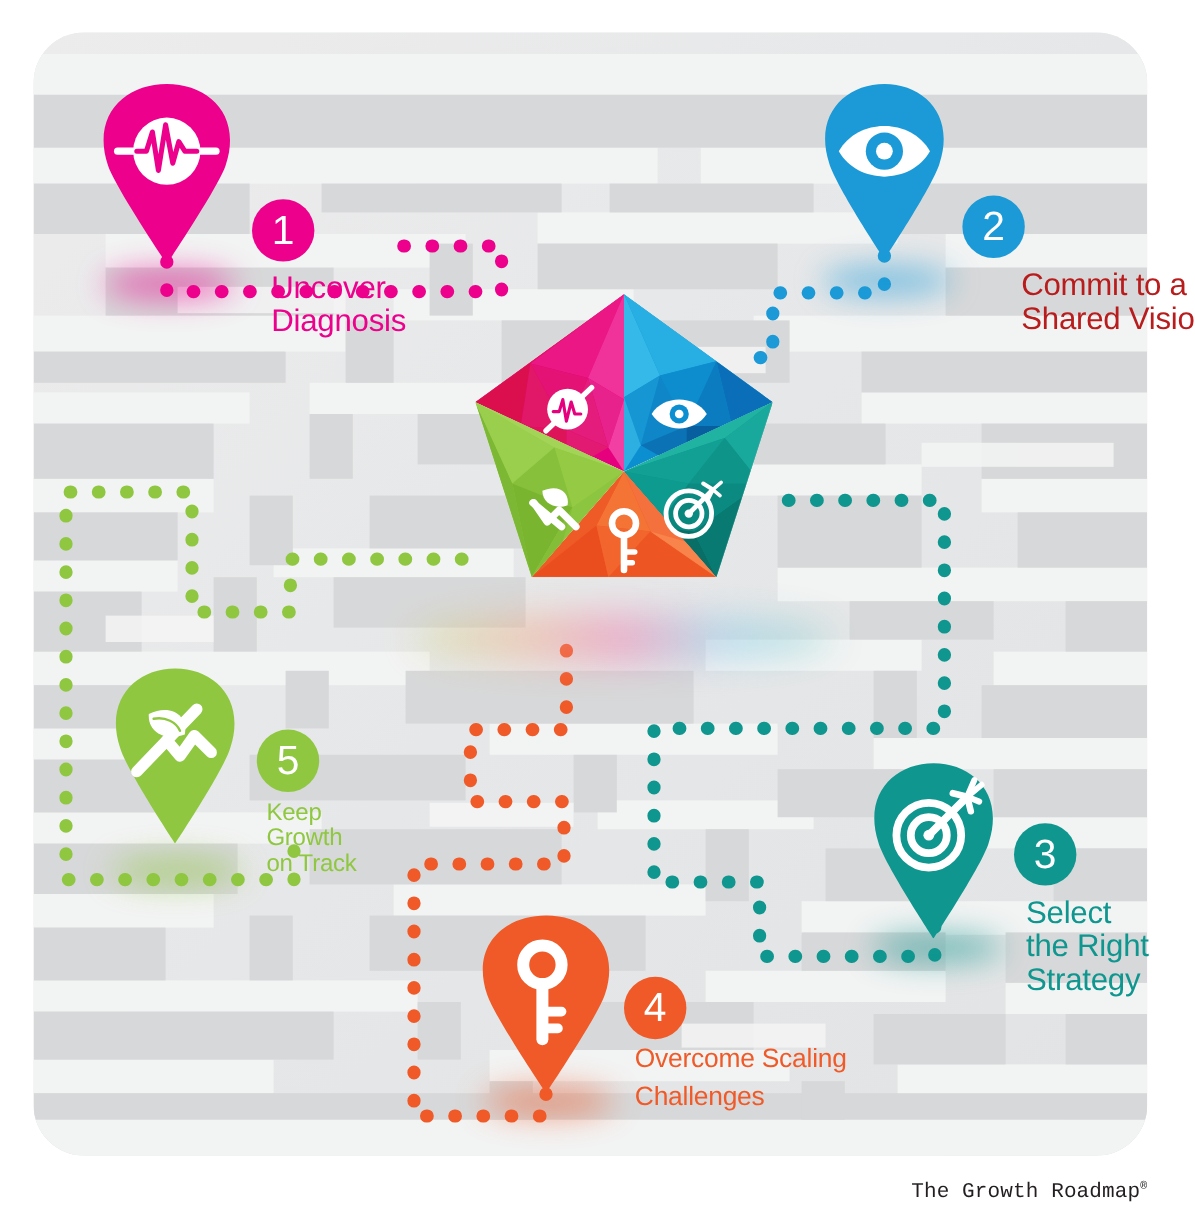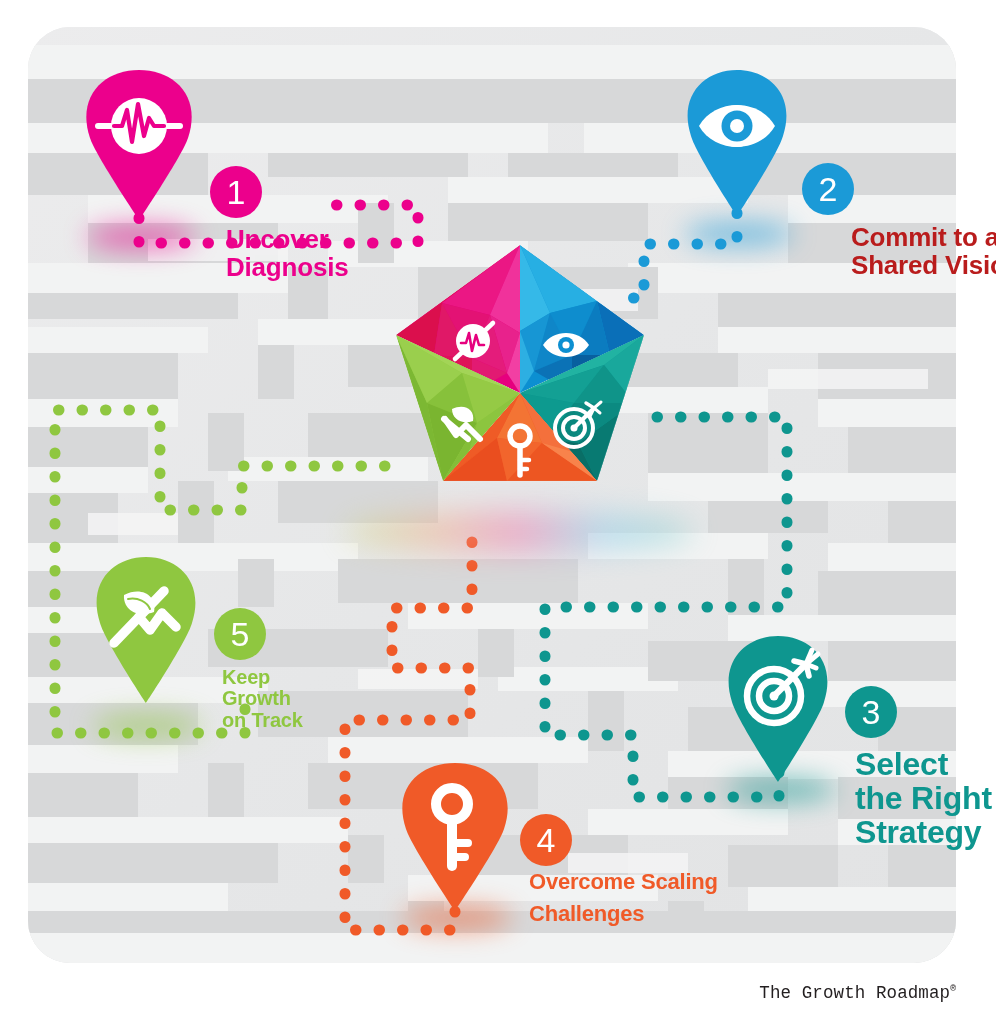--- a/index.html
+++ b/index.html
@@ -92,21 +92,21 @@
     display: flex;
     align-items: center;
     justify-content: center;
     font-weight: 400;
     line-height: 1;
     font-family: "Liberation Sans", sans-serif;
   }
   .step-label {
     position: absolute;
     line-height: 1.07;
-    font-weight: 700;
+    font-weight: 400;
     letter-spacing: -0.2px;
     white-space: pre;
     font-family: "Liberation Sans", sans-serif;
   }
 
   
   .brand {
     position: absolute;
     right: 40px;
     top: 983px;
@@ -428,21 +428,21 @@
     <svg class="pin-icon" width="113" height="148" viewBox="0 0 113 148">
       <circle cx="52" cy="62" r="27" fill="none" stroke="#ffffff" stroke-width="6.5"></circle>
       <circle cx="52" cy="62" r="15" fill="none" stroke="#ffffff" stroke-width="6.5"></circle>
       <circle cx="52" cy="62" r="4.5" fill="#ffffff"></circle>
       <path d="M52,62 L84,30" stroke="#ffffff" stroke-width="6.5" stroke-linecap="round"></path>
       <path d="M72,27 L84,30 L87,42" stroke="#ffffff" stroke-width="5.5" fill="none" stroke-linecap="round" stroke-linejoin="round"></path>
       <path d="M84,30 L96,20 M84,30 L94,34" stroke="#ffffff" stroke-width="5" stroke-linecap="round"></path>
       <path d="M84,30 L90,16" stroke="#ffffff" stroke-width="5" stroke-linecap="round"></path>
     </svg>
     <div class="badge" style="left:123px; top:52px; width:52px; height:52px; background:#0E968F; font-size:34px;">3</div>
-    <div class="step-label" style="left:133px; top:113px; font-size:32px; color:#0E968F;">Select
+    <div class="step-label" style="left:133px; top:113px; font-size:26px; color:#0E968F;">Select
 the Right
 Strategy</div>
   </div>
 
   <div class="pin" style="left:396px; top:761px;">
     <svg class="pin-body" width="118" height="150" viewBox="0 0 118 150">
       <path d="M59,150 C59,150 16,86 10,68 C-4,27 24,2 59,2 C94,2 122,27 108,68 C102,86 59,150 59,150 Z" fill="#F05A28"></path>
     </svg>
     <svg class="pin-icon" width="118" height="150" viewBox="0 0 118 150">
       <circle cx="56" cy="43" r="16" fill="none" stroke="#ffffff" stroke-width="10"></circle>

